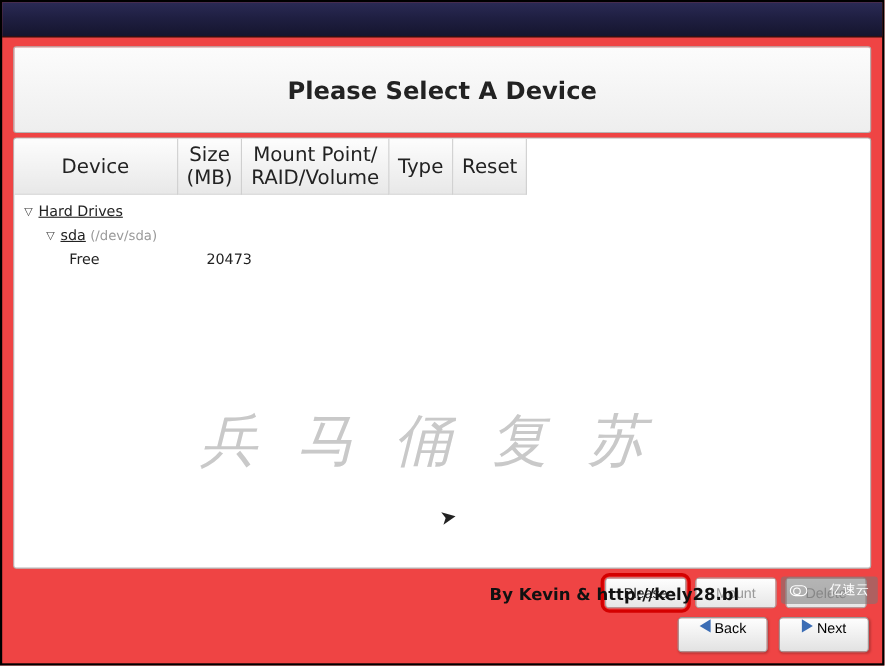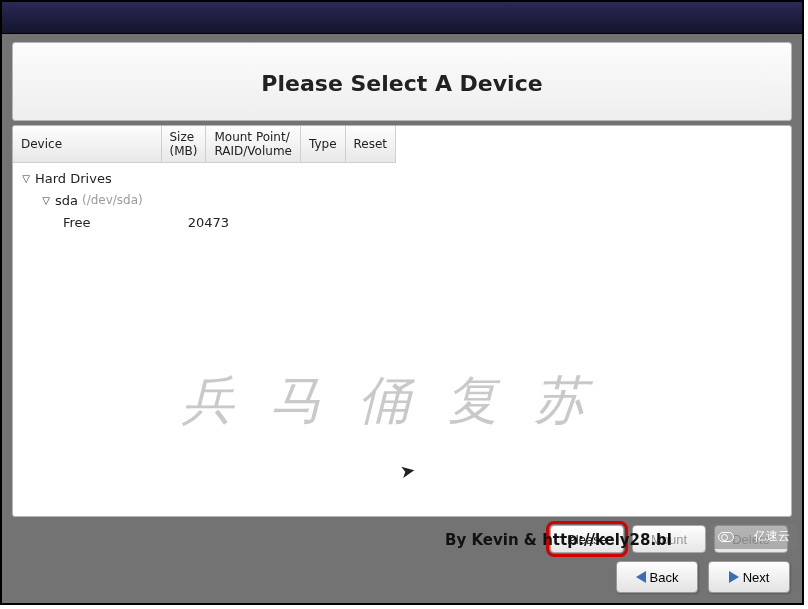--- a/index.html
+++ b/index.html
@@ -14,21 +14,21 @@
     color: #222;
     position: relative;
     overflow: hidden;
   }
   .outer {
     border: 2px solid #000;
     width: 804px;
     height: 605px;
     margin: 0;
     position: relative;
-    background: #737373;
+    background: #ef4444;
   }
   .topbar {
     height: 32px;
     background: linear-gradient(to bottom, #2a2a55 0%, #1e1e40 50%, #15152e 100%);
     border-bottom: 1px solid #000;
   }
   .content-wrap {
     padding: 8px 10px 10px 10px;
   }
   .title-panel {
@@ -55,23 +55,23 @@
   }
   table.device-table {
     width: auto;
     border-collapse: collapse;
   }
   table.device-table th {
     background: linear-gradient(to bottom, #fdfdfd, #e8e8e8);
     border-right: 1px solid #cfcfcf;
     border-bottom: 1px solid #cfcfcf;
     font-weight: normal;
-    font-size: 12px;
+    font-size: 18px;
     padding: 4px 8px;
-    text-align: left;
+    text-align: center;
     height: 34px;
     white-space: nowrap;
   }
   .th-device { width: 148px; }
   .th-size   { width: 44px; }
   .th-mount  { width: 90px; }
   .th-type   { width: 38px; }
   .th-format { width: 50px; }
   .tree-body {
     padding: 4px 0 0 6px;
@@ -83,21 +83,21 @@
     height: 22px;
   }
   .expander {
     font-size: 10px;
     width: 14px;
     display: inline-block;
     text-align: center;
     color: #333;
     cursor: pointer;
   }
-  .tree-label { padding-left: 2px; }
+  .tree-label { padding-left: 2px; text-decoration: underline; }
   .dev-path { color: #9a9a9a; font-size: 12px; padding-left: 4px;}
   .free-row { padding-left: 44px; }
   .size-cell {
     position: absolute;
     left: 160px;
     width: 50px;
     text-align: right;
   }
   .watermark {
     position: absolute;
@@ -155,21 +155,21 @@
   }
   .nav-btn {
     min-width: 82px;
     height: 32px;
     border: 1px solid #9a9a9a;
     border-radius: 4px;
     background: linear-gradient(to bottom, #fefefe, #e2e2e2);
     font-size: 13px;
     cursor: pointer;
     display: inline-flex;
-    align-items: center;
+    align-items: flex-start;
     justify-content: center;
     gap: 4px;
     box-shadow: 1px 1px 2px rgba(0,0,0,0.2);
   }
   .arrow-left, .arrow-right {
     width: 0; height: 0;
     border-top: 6px solid transparent;
     border-bottom: 6px solid transparent;
   }
   .arrow-left  { border-right: 10px solid #3b6db5; }

